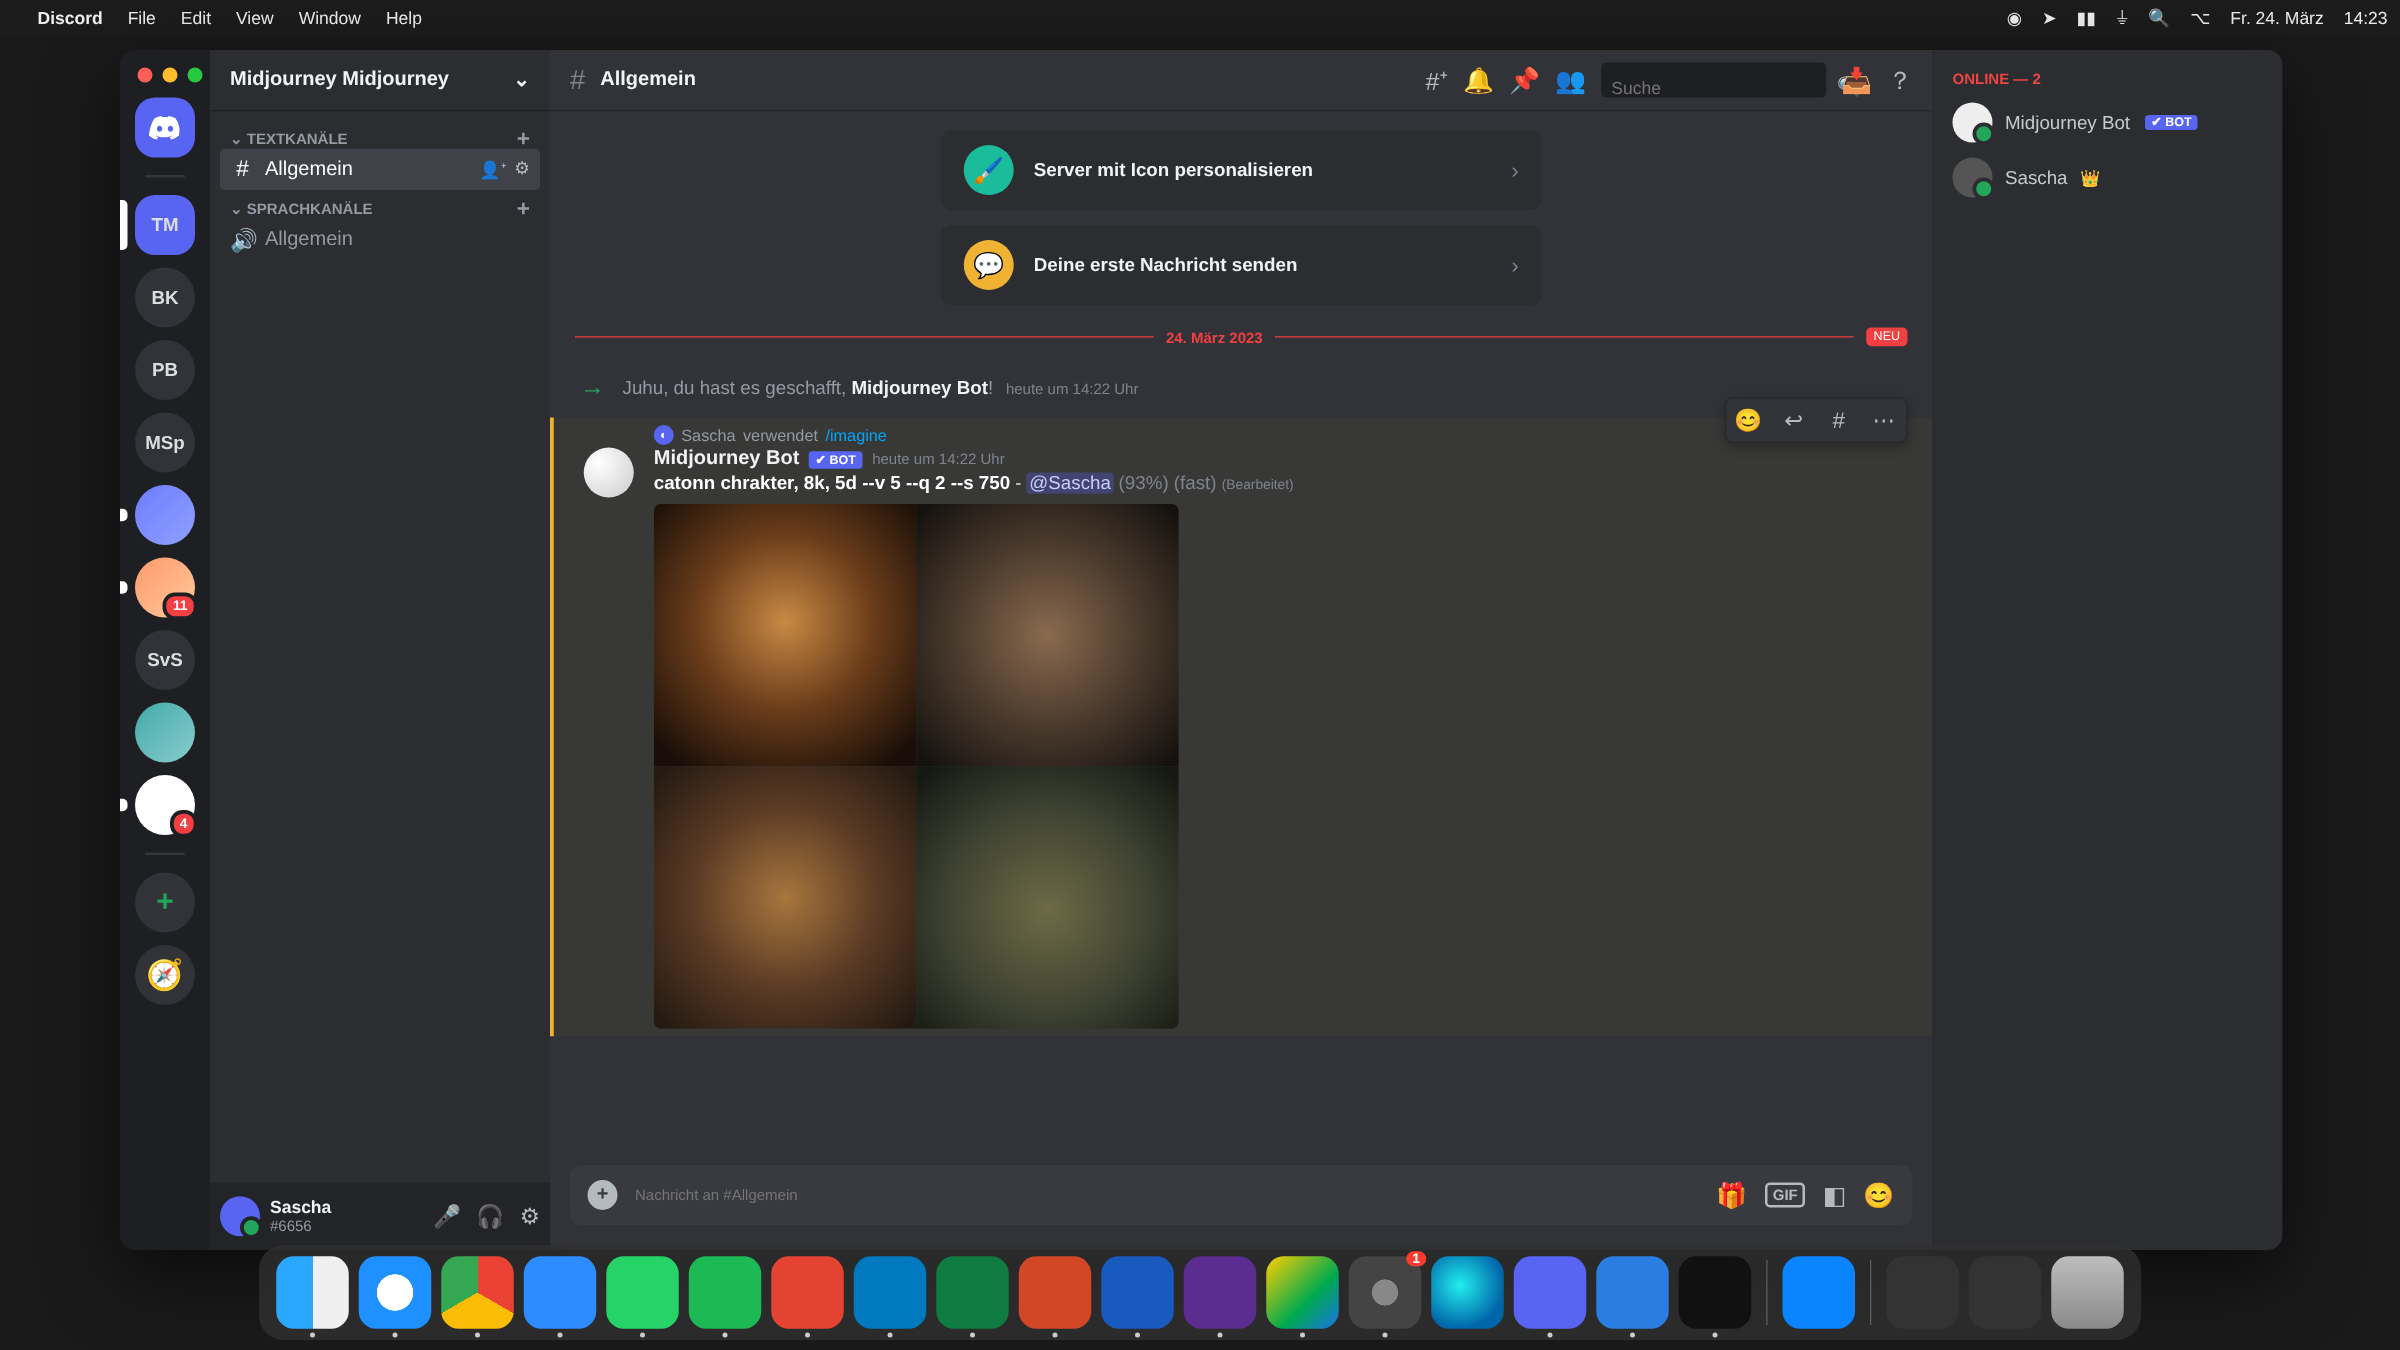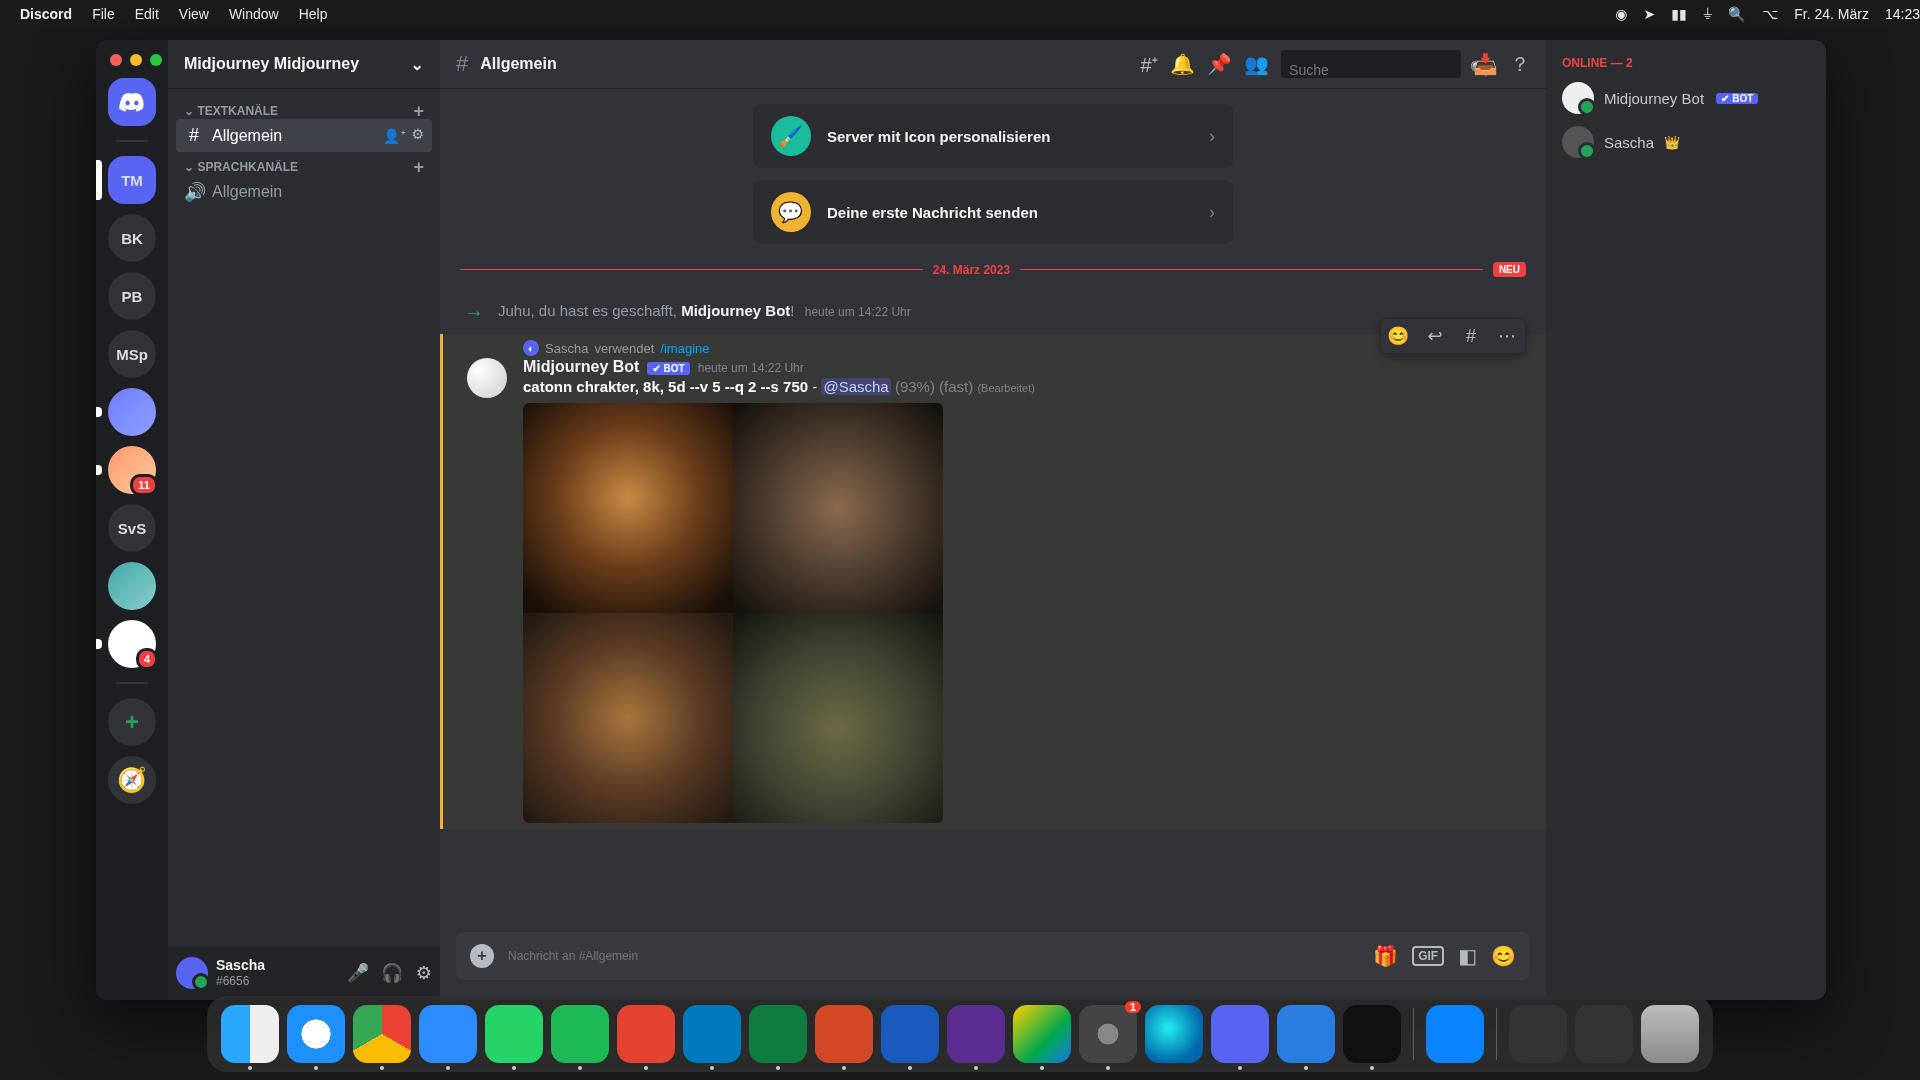--- a/index.html
+++ b/index.html
@@ -6,21 +6,21 @@
 body {
   font-family: -apple-system, BlinkMacSystemFont, "Helvetica Neue", sans-serif;
   background:#000;
   width:1920px;height:1080px;
   overflow:hidden;
   color:#dcddde;
   user-select:none;
 }
 
 
-.mac-menu{height:28px;background:rgba(30,30,30,.92);display:flex;align-items:center;padding:0 0;color:#eee;font-size:14px;gap:20px}
+.mac-menu{height:28px;background:rgba(30,30,30,.92);display:flex;align-items:center;padding:0 10px;color:#eee;font-size:14px;gap:20px}
 .mac-menu .apple{font-size:16px}
 .mac-menu .app-name{font-weight:600}
 .mac-menu .spacer{flex:1}
 .mac-menu .right{display:flex;align-items:center;gap:16px}
 .mac-menu .right span{font-size:14px}
 
 
 .desktop{position:absolute;top:28px;left:0;right:0;bottom:0;background:#1a1a1a}
 
 
@@ -88,21 +88,21 @@
 .card{background:#2b2d31;border-radius:8px;margin:0 auto 12px;width:480px;height:64px;display:flex;align-items:center;padding:0 18px;gap:16px;cursor:pointer}
 .card .cico{width:40px;height:40px;border-radius:50%;display:flex;align-items:center;justify-content:center;font-size:20px}
 .card.c1 .cico{background:#1abc9c}
 .card.c2 .cico{background:#f0b232}
 .card .ctxt{flex:1;color:#f2f3f5;font-weight:600;font-size:15px}
 .card .arr{color:#80848e;font-size:18px}
 
 .divider{display:flex;align-items:center;margin:18px 20px;gap:10px}
 .divider .line{flex:1;height:1px;background:#f23f42}
 .divider .date{color:#f23f42;font-size:12px;font-weight:600}
-.divider .neu{background:#f23f42;color:#fff;font-size:10px;font-weight:700;padding:2px 6px;border-radius:4px}
+.divider .neu{background:#f23f42;color:#fff;font-size:10px;font-weight:400;padding:2px 6px;border-radius:4px}
 
 .sysmsg{display:flex;align-items:center;gap:14px;padding:4px 24px;margin-bottom:8px}
 .sysmsg .arw{color:#23a559;font-size:20px}
 .sysmsg .txt{color:#949ba4;font-size:15px}
 .sysmsg .txt b{color:#f2f3f5;font-weight:600}
 .sysmsg .time{color:#80848e;font-size:12px;margin-left:6px}
 
 .msg{position:relative;padding:6px 24px;display:flex;gap:16px;border-left:3px solid #f0b232;background:rgba(240,178,50,.04)}
 .msg .avatar{width:40px;height:40px;border-radius:50%;background:#eee;flex-shrink:0;margin-top:18px;background:radial-gradient(circle at 30% 30%,#fff,#ccc)}
 .msg .body{flex:1;min-width:0}

